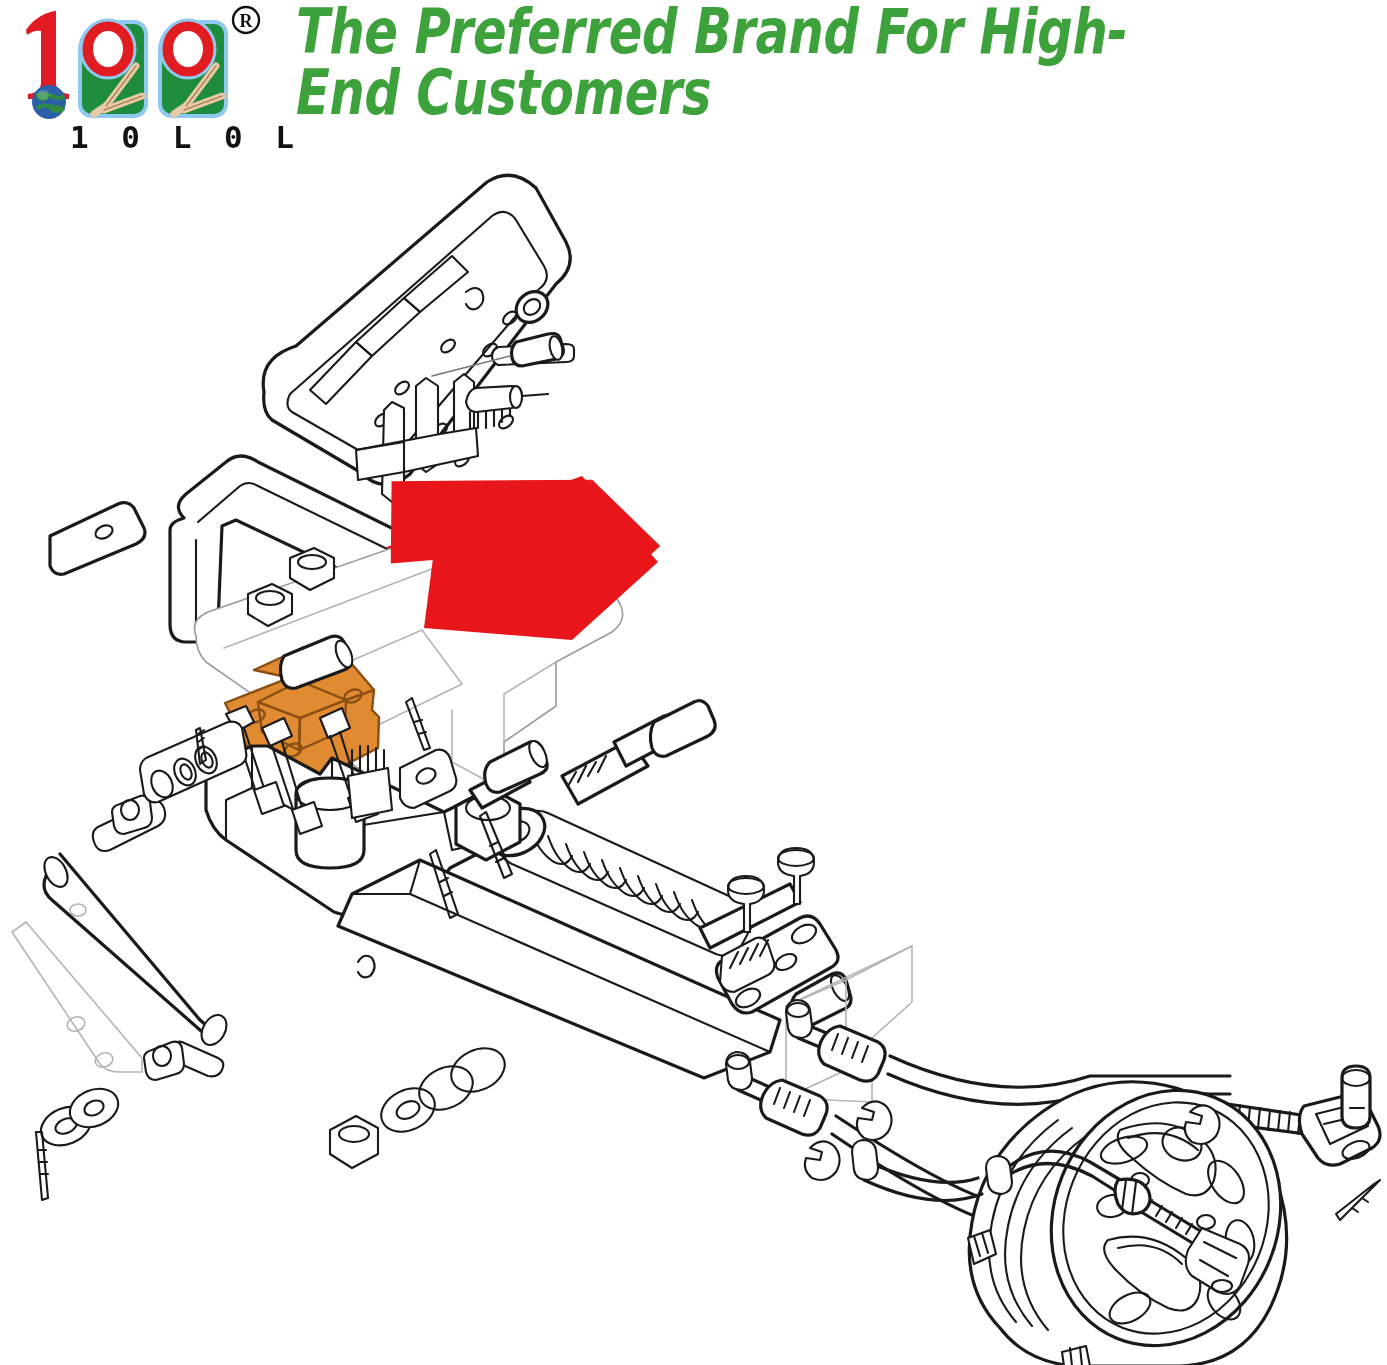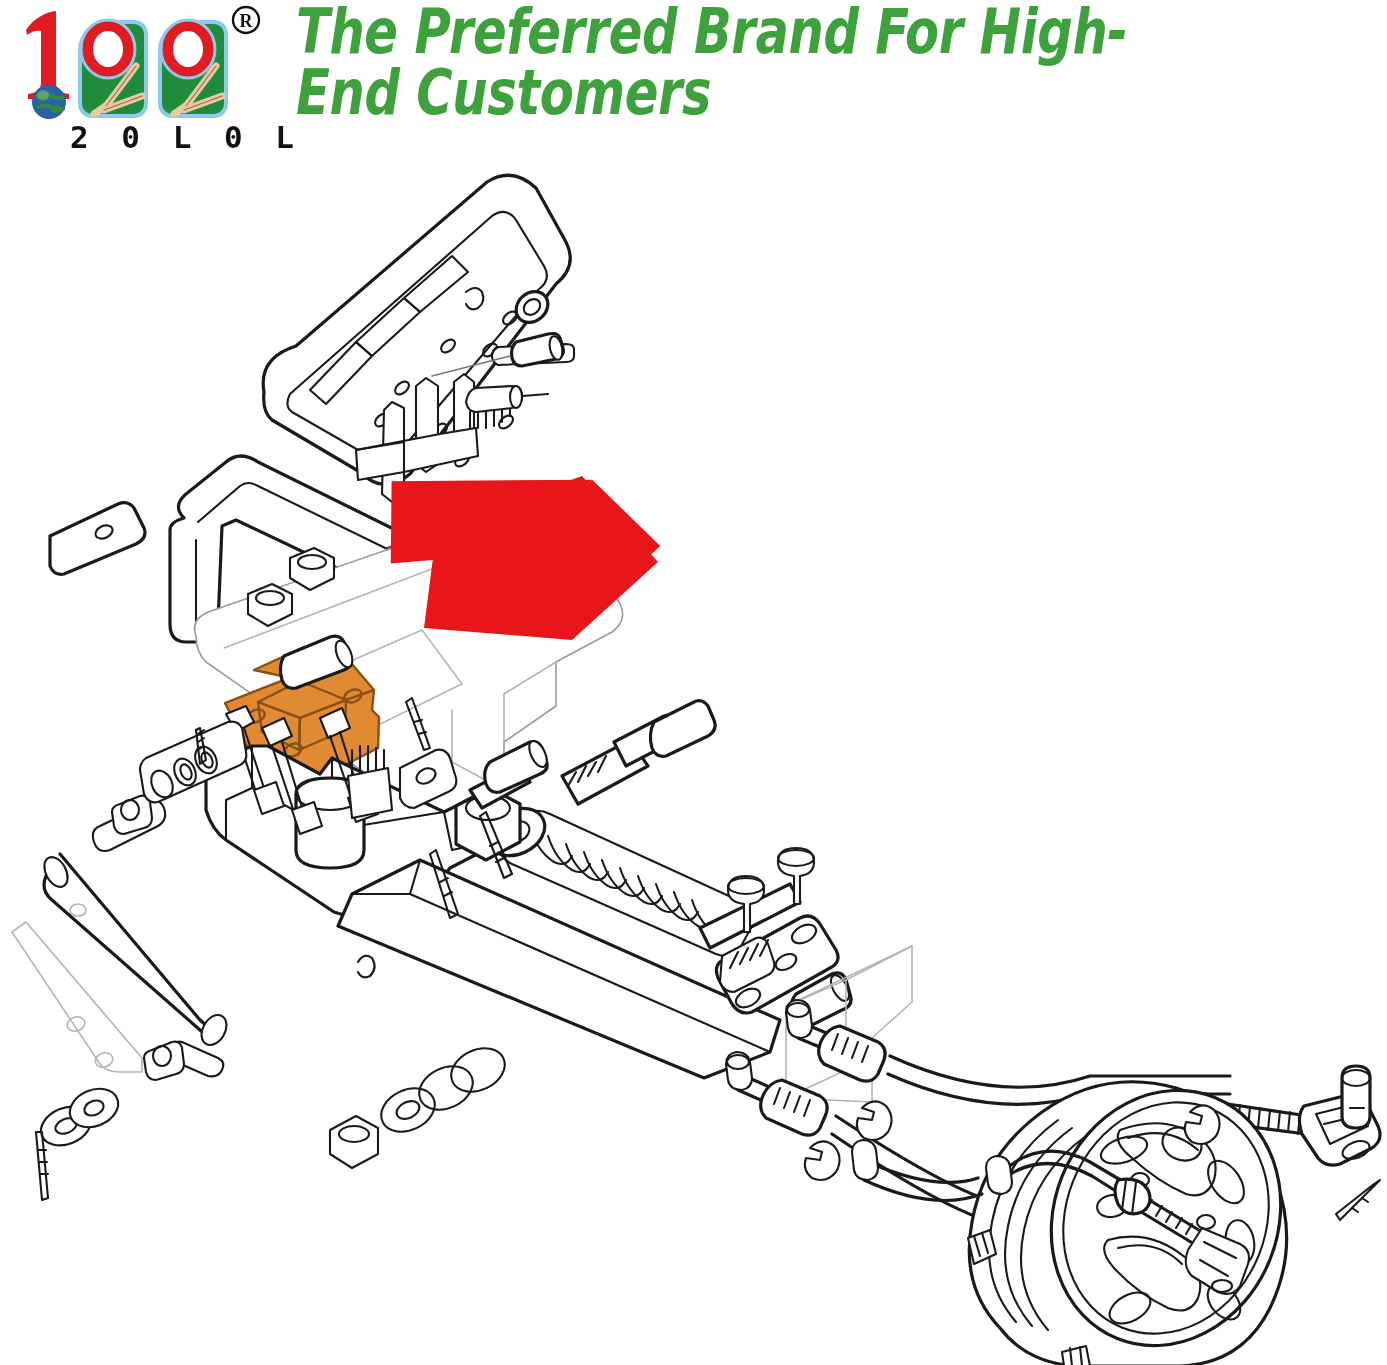--- a/index.html
+++ b/index.html
@@ -137,21 +137,21 @@
               <line x1="176" y1="106" x2="214" y2="92"></line>
             </g>
           </g>
 
           <g>
             <circle cx="238" cy="16" r="13" fill="none" stroke="#111" stroke-width="2.4"></circle>
             <text x="238" y="23" text-anchor="middle" font-family="Liberation Serif, serif" font-size="18" font-weight="700" fill="#111">R</text>
           </g>
         </svg>
       </div>
-      <div id="logo-wordmark">2 0 L 0 L</div>
+      <div id="logo-wordmark">1 0 L 0 L</div>
     </div>
 
     <div id="tagline" style="color: rgb(62, 162, 60);">The Preferred Brand For High-End Customers</div>
   </div>
 
   <div id="diagram">
   <svg viewBox="0 0 1387 1215" width="1387" height="1215">
 
     <g>
 

